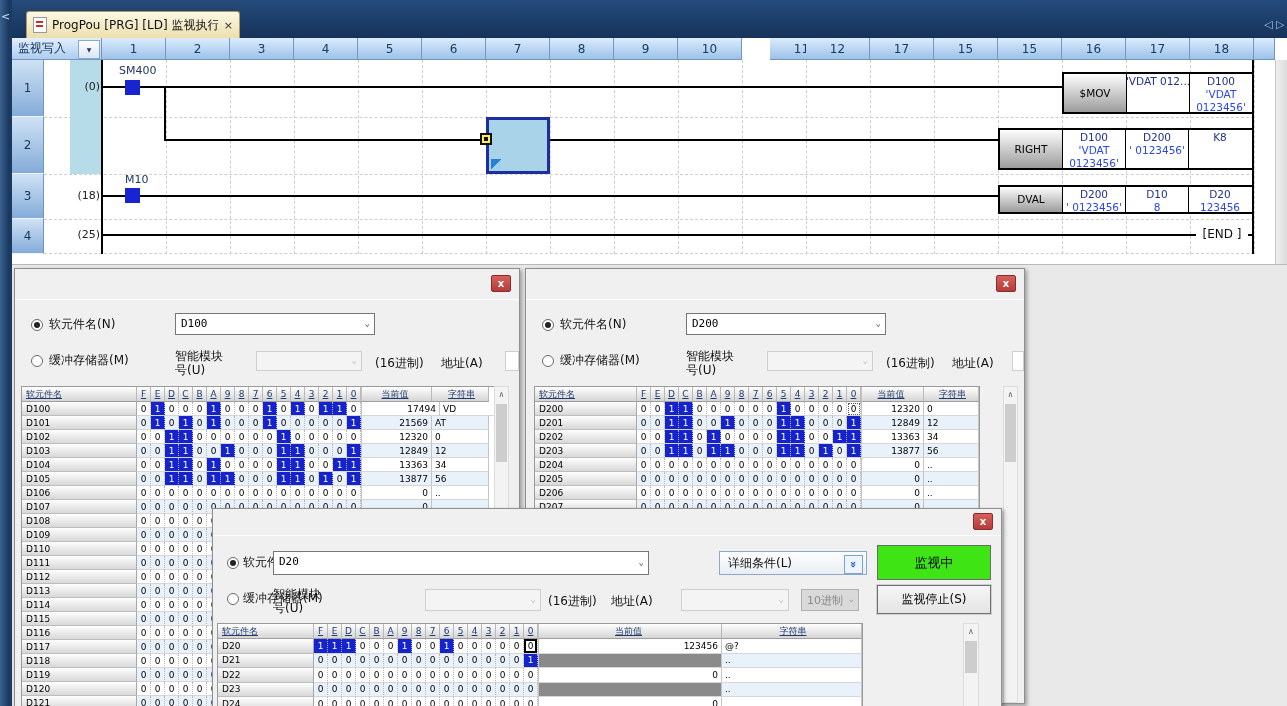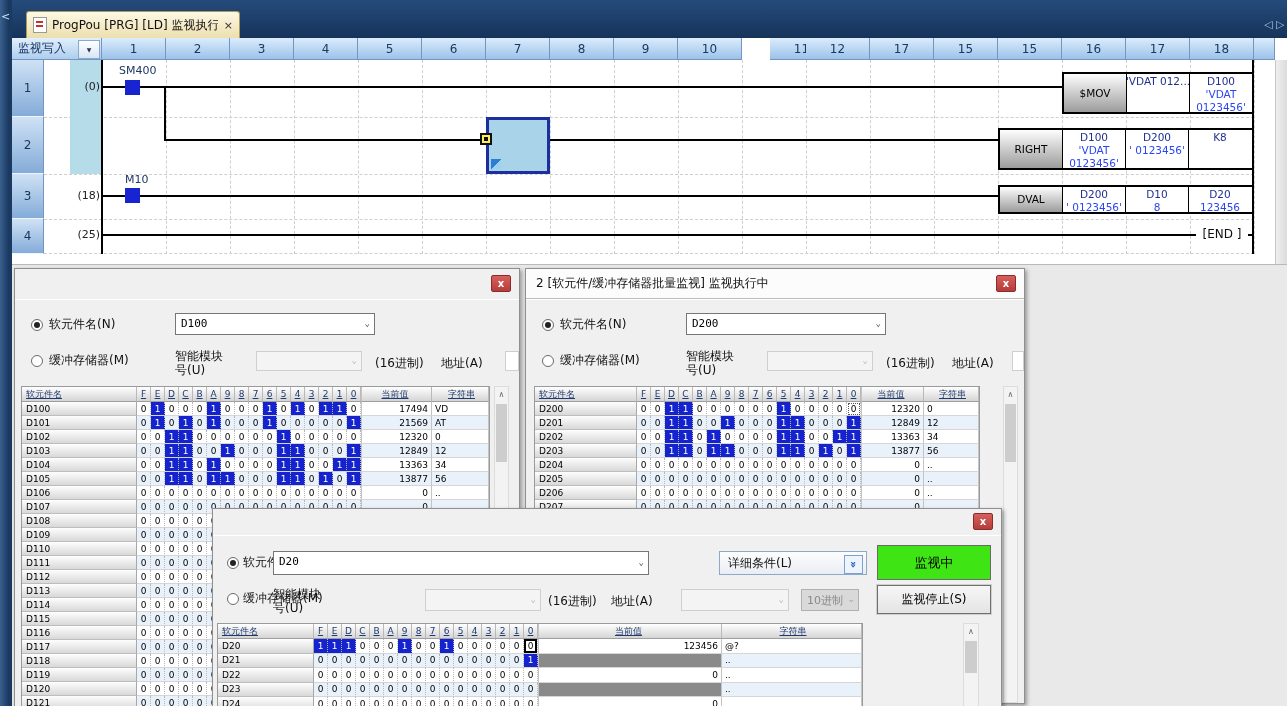--- a/index.html
+++ b/index.html
@@ -279,21 +279,21 @@
           <div class="tc" style="width: 14px;">0</div>
           <div class="tc" style="width: 14px;">0</div>
           <div class="tc" style="width: 14px;">0</div>
           <div class="tc on" style="width: 14px;">1</div>
           <div class="tc" style="width: 14px;">0</div>
           <div class="tc on" style="width: 14px;">1</div>
           <div class="tc" style="width: 14px;">0</div>
           <div class="tc on" style="width: 14px;">1</div>
           <div class="tc on" style="width: 14px;">1</div>
           <div class="tc" style="width: 14px;">0</div>
-          <div class="tc valc" style="width: 71px;">17494</div>
+          <div class="tc valc" style="width: 79px;">17494</div>
           <div class="tc strc" style="width: 57px;">VD</div>
         </div>
         <div class="trow" style="height: 14px;">
           <div class="tc name" style="width: 115px;">D101</div>
           <div class="tc tint" style="width: 14px;">0</div>
           <div class="tc on" style="width: 14px;">1</div>
           <div class="tc tint" style="width: 14px;">0</div>
           <div class="tc on" style="width: 14px;">1</div>
           <div class="tc tint" style="width: 14px;">0</div>
           <div class="tc on" style="width: 14px;">1</div>
@@ -731,21 +731,20 @@
           <div class="tc strc tint" style="width: 57px;">..</div>
         </div>
       </div>
     <div class="sb" style="left:479px;top:117px;width:15px;height:321px;">
       <div class="up">∧</div>
       <div class="thumb" style="top:17px;height:58px;"></div>
     </div>
   </div>
 
   <div class="win" id="win2" style="left:525px;top:268px;width:500px;height:436px;z-index:20;">
-    <div class="wtitle" style="height:29px;">2 [软元件/缓冲存储器批量监视] 监视执行中</div>
     <div class="closebtn" style="right:8px;top:6px;">x</div>
     <div class="wbody" style="top:30px;"></div>
     <div class="radio sel" style="left:16px;top:50px;"></div>
     <div class="lbl" style="left:34px;top:47px;">软元件名(N)</div>
     <div class="combo" style="left:160px;top:44px;width:200px;height:22px;"><span>D200</span><span class="chev">⌄</span></div>
     <div class="radio" style="left:16px;top:86px;"></div>
     <div class="lbl" style="left:34px;top:83px;">缓冲存储器(M)</div>
     <div class="lbl two" style="left:160px;top:80px;"><span>智能模块</span><br><span>号(U)</span></div>
     <div class="combo dis" style="left:241px;top:82px;width:106px;height:20px;">
         <span class="chev">⌄</span>

